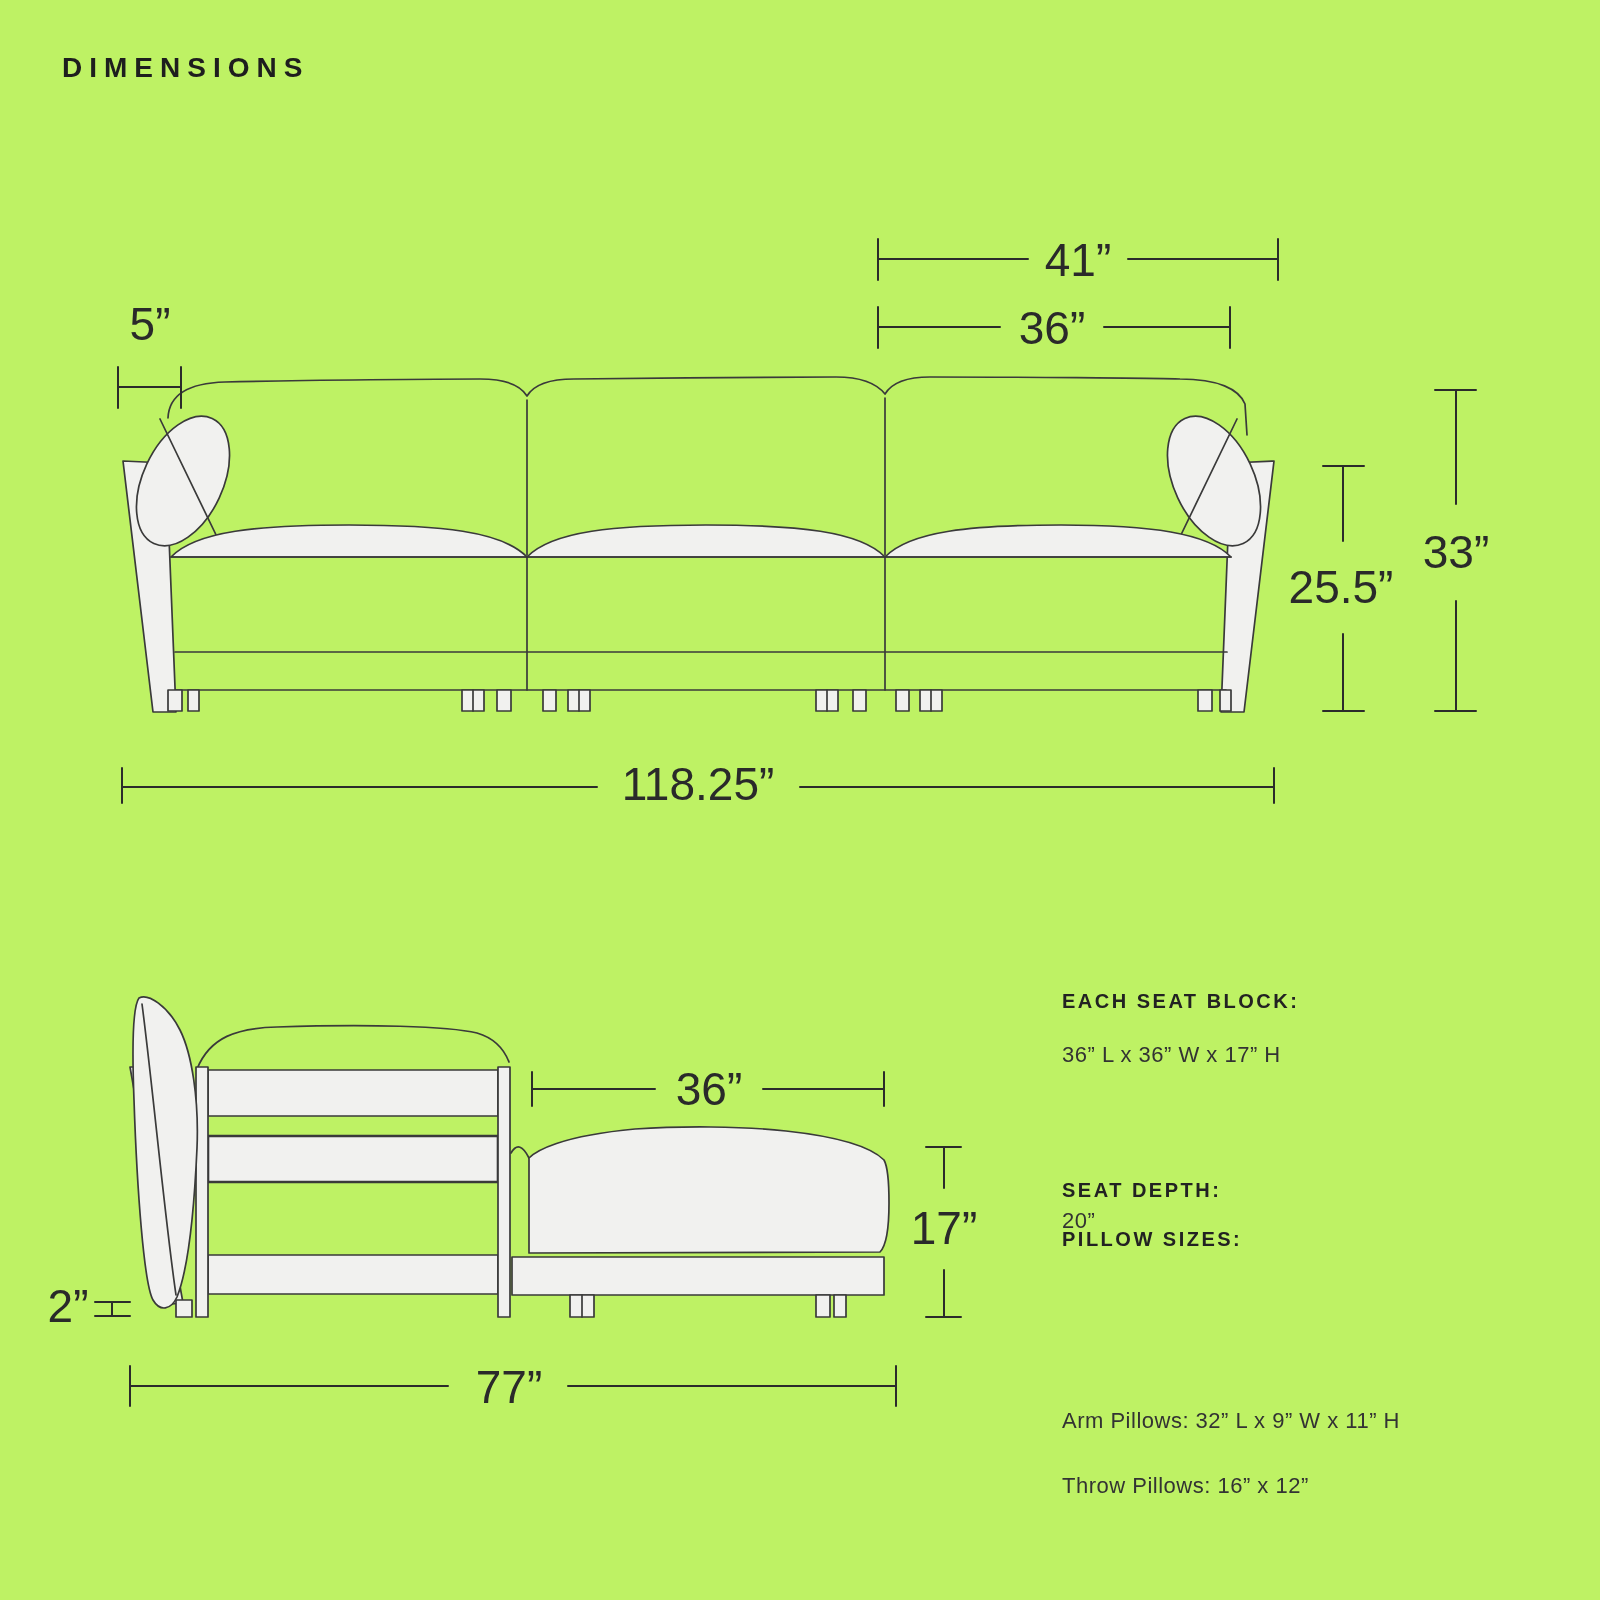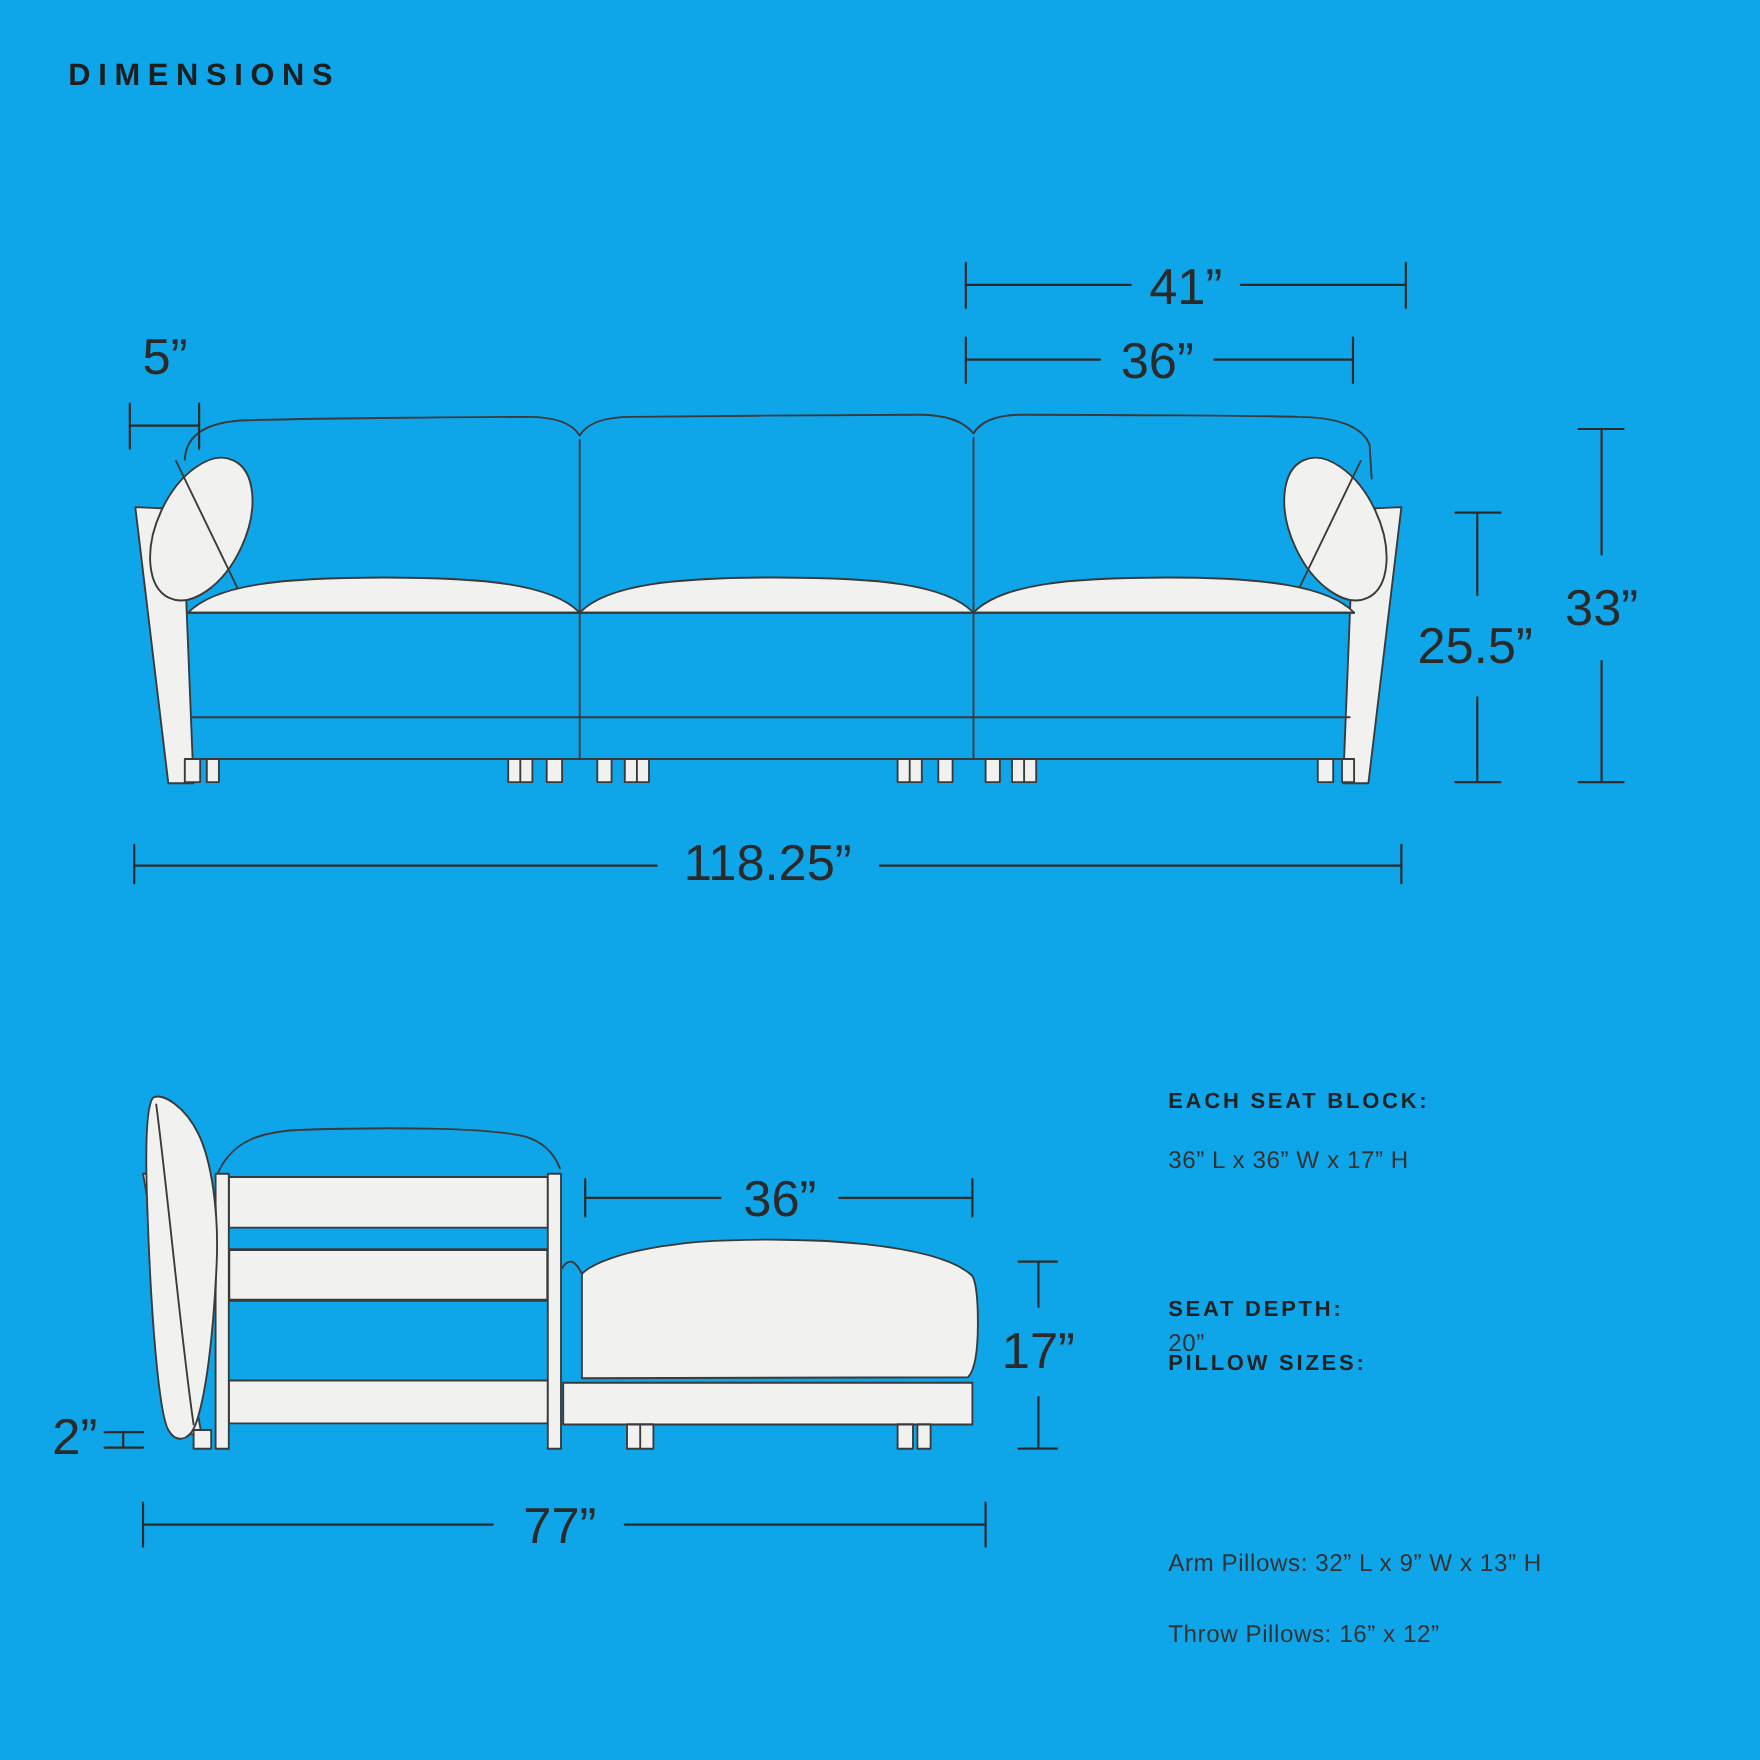--- a/index.html
+++ b/index.html
@@ -1,19 +1,19 @@
 <!DOCTYPE html>
 <html><head>
 <meta charset="utf-8">
 <style>
   html,body{margin:0;padding:0;}
   .canvas{
     position:relative;
     width:1600px;height:1600px;
-    background:#0ea5e9;
+    background:#bef264;
     font-family:"Liberation Sans", sans-serif;
     overflow:hidden;
   }
   .page-title{
     position:absolute;left:62px;top:52px;
     font-size:28px;font-weight:bold;letter-spacing:7px;
     color:#1e1e1e;
   }
   .diagram-svg{position:absolute;left:0;top:0;}
   .dim-label{
@@ -210,17 +210,17 @@
   </svg>
 
   <div class="specs">
     <div class="spec-heading" style="top:990px">EACH SEAT BLOCK:</div>
     <div class="spec-line" style="top:1042px">36” L x 36” W x 17” H</div>
 
     <div class="spec-heading" style="top:1179px">SEAT DEPTH:</div>
     <div class="spec-line" style="top:1208px">20”</div>
 
     <div class="spec-heading" style="top:1228px">PILLOW SIZES:</div>
-    <div class="spec-line" style="top:1408px">Arm Pillows: 32” L x 9” W x 13” H</div>
+    <div class="spec-line" style="top:1408px">Arm Pillows: 32” L x 9” W x 11” H</div>
     <div class="spec-line" style="top:1473px">Throw Pillows: 16” x 12”</div>
   </div>
 
 </div>
 
 </body></html>

